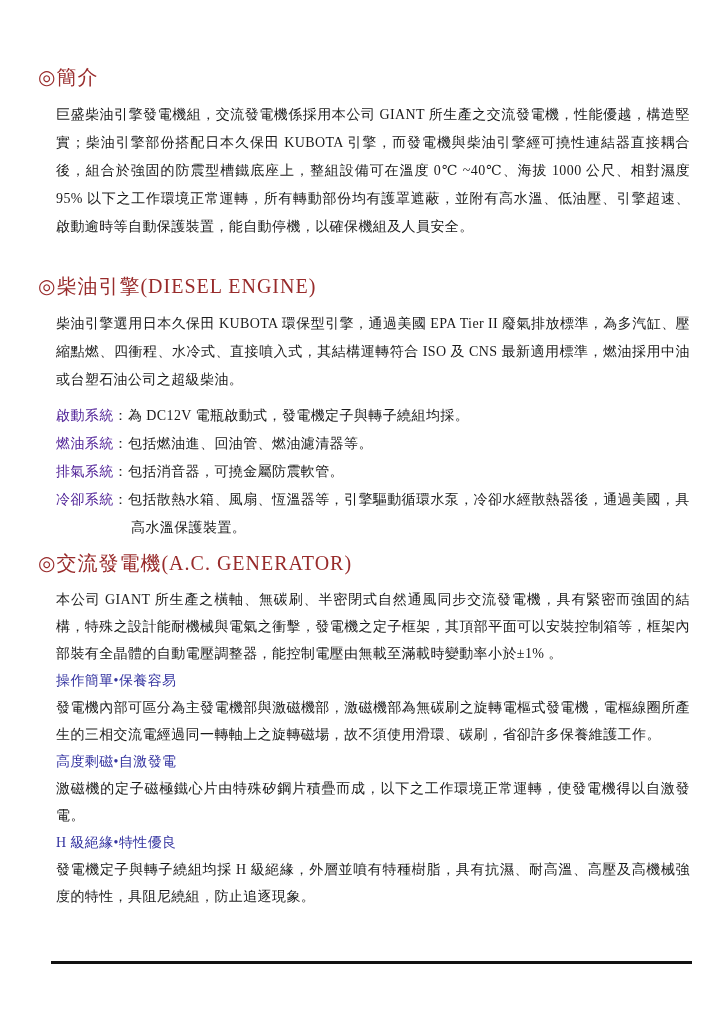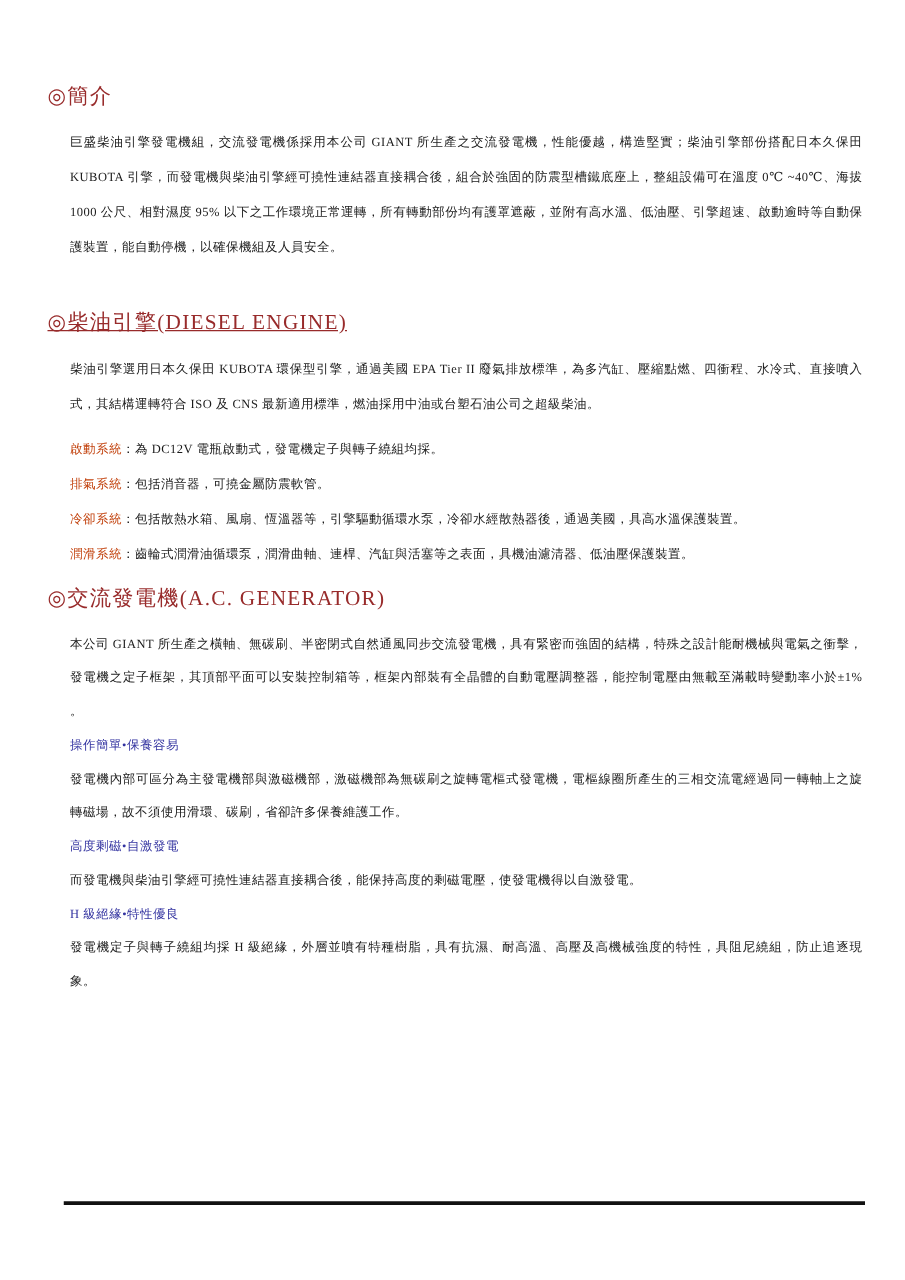--- a/index.html
+++ b/index.html
@@ -8,46 +8,46 @@
     width: 724px; height: 1024px;
     position: relative;
     font-family: "Liberation Serif", "DejaVu Serif", serif;
     color: #1a1a1a;
     overflow: hidden;
   }
   .page { padding: 62px 32px 0 38px; }
 
   .section-heading {
     color: #982B2B;
-    font-size: 17px;
+    font-size: 20px;
     font-weight: normal;
     line-height: 22px;
     letter-spacing: 1px;
   }
   #heading-intro { margin: 4px 0 0 0; }
-  #heading-engine { margin: 34px 0 0 0; text-decoration: underline; }
+  #heading-engine { margin: 34px 0 0 0; }
   #heading-generator { margin: 10px 0 12px 0; }
 
   .body-block {
     margin-left: 18px;
     margin-right: 2px;
-    font-size: 10px;
+    font-size: 14px;
     line-height: 28px;
     text-align: justify;
     letter-spacing: 0.4px;
   }
   .para { margin-top: 13px; }
 
   .sys-list { margin-top: 8px; }
   .sys-row {
     padding-left: 75px;
     text-indent: -75px;
     text-align: left;
   }
-  .sys-label { color: #c2410c; text-align: center; }
+  .sys-label { color: #4c1d95; text-align: center; }
   .sys-colon { color: #1a1a1a; }
 
   .gen-block { line-height: 27px; margin-top: 6px; }
   .feature-title { color: #3333A0; }
   .feature-text { text-align: justify; }
 
   .bottom-rule {
     position: absolute;
     left: 51px;
     top: 961px;
@@ -62,35 +62,35 @@
 <div class="page">
 
   <h2 class="section-heading" id="heading-intro">◎簡介</h2>
   <div class="body-block para">巨盛柴油引擎發電機組，交流發電機係採用本公司 GIANT 所生產之交流發電機，性能優越，構造堅實；柴油引擎部份搭配日本久保田 KUBOTA 引擎，而發電機與柴油引擎經可撓性連結器直接耦合後，組合於強固的防震型槽鐵底座上，整組設備可在溫度 0℃ ~40℃、海拔 1000 公尺、相對濕度 95% 以下之工作環境正常運轉，所有轉動部份均有護罩遮蔽，並附有高水溫、低油壓、引擎超速、啟動逾時等自動保護裝置，能自動停機，以確保機組及人員安全。</div>
 
   <h2 class="section-heading" id="heading-engine">◎柴油引擎(DIESEL ENGINE)</h2>
   <div class="body-block para">柴油引擎選用日本久保田 KUBOTA 環保型引擎，通過美國 EPA Tier II 廢氣排放標準，為多汽缸、壓縮點燃、四衝程、水冷式、直接噴入式，其結構運轉符合 ISO 及 CNS 最新適用標準，燃油採用中油或台塑石油公司之超級柴油。</div>
 
   <div class="body-block sys-list">
     <div class="sys-row"><span class="sys-label">啟動系統</span><span class="sys-colon">：</span><span class="sys-text">為 DC12V 電瓶啟動式，發電機定子與轉子繞組均採。</span></div>
+    <div class="sys-row"><span class="sys-label">燃油系統</span><span class="sys-colon">：</span><span class="sys-text">包括燃油進、回油管、燃油濾清器等。</span></div>
     <div class="sys-row"><span class="sys-label">排氣系統</span><span class="sys-colon">：</span><span class="sys-text">包括消音器，可撓金屬防震軟管。</span></div>
     <div class="sys-row"><span class="sys-label">冷卻系統</span><span class="sys-colon">：</span><span class="sys-text">包括散熱水箱、風扇、恆溫器等，引擎驅動循環水泵，冷卻水經散熱器後，通過美國，具高水溫保護裝置。</span></div>
-    <div class="sys-row"><span class="sys-label">潤滑系統</span><span class="sys-colon">：</span><span class="sys-text">齒輪式潤滑油循環泵，潤滑曲軸、連桿、汽缸與活塞等之表面，具機油濾清器、低油壓保護裝置。</span></div>
   </div>
 
   <h2 class="section-heading" id="heading-generator">◎交流發電機(A.C. GENERATOR)</h2>
 
   <div class="body-block gen-block">
     <div class="feature-text">本公司 GIANT 所生產之橫軸、無碳刷、半密閉式自然通風同步交流發電機，具有緊密而強固的結構，特殊之設計能耐機械與電氣之衝擊，發電機之定子框架，其頂部平面可以安裝控制箱等，框架內部裝有全晶體的自動電壓調整器，能控制電壓由無載至滿載時變動率小於±1% 。</div>
 
     <div class="feature-title">操作簡單•保養容易</div>
     <div class="feature-text">發電機內部可區分為主發電機部與激磁機部，激磁機部為無碳刷之旋轉電樞式發電機，電樞線圈所產生的三相交流電經過同一轉軸上之旋轉磁場，故不須使用滑環、碳刷，省卻許多保養維護工作。</div>
 
     <div class="feature-title">高度剩磁•自激發電</div>
-    <div class="feature-text">而發電機與柴油引擎經可撓性連結器直接耦合後，能保持高度的剩磁電壓，使發電機得以自激發電。</div>
+    <div class="feature-text">激磁機的定子磁極鐵心片由特殊矽鋼片積疊而成，以下之工作環境正常運轉，使發電機得以自激發電。</div>
 
     <div class="feature-title">H 級絕緣•特性優良</div>
     <div class="feature-text">發電機定子與轉子繞組均採 H 級絕緣，外層並噴有特種樹脂，具有抗濕、耐高溫、高壓及高機械強度的特性，具阻尼繞組，防止追逐現象。</div>
 
   </div>
 
 </div>
 
 <div class="bottom-rule"></div>
 

